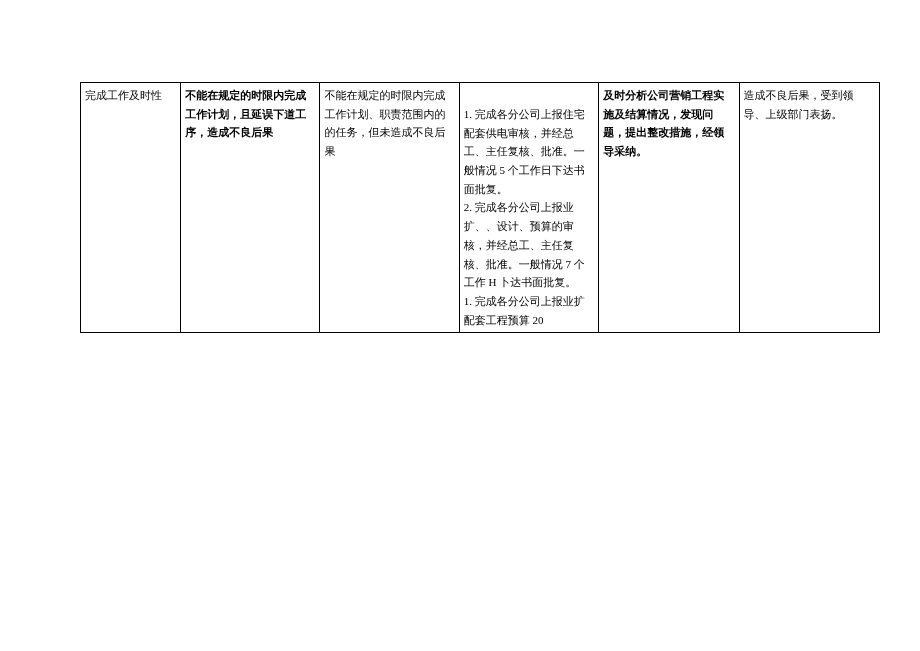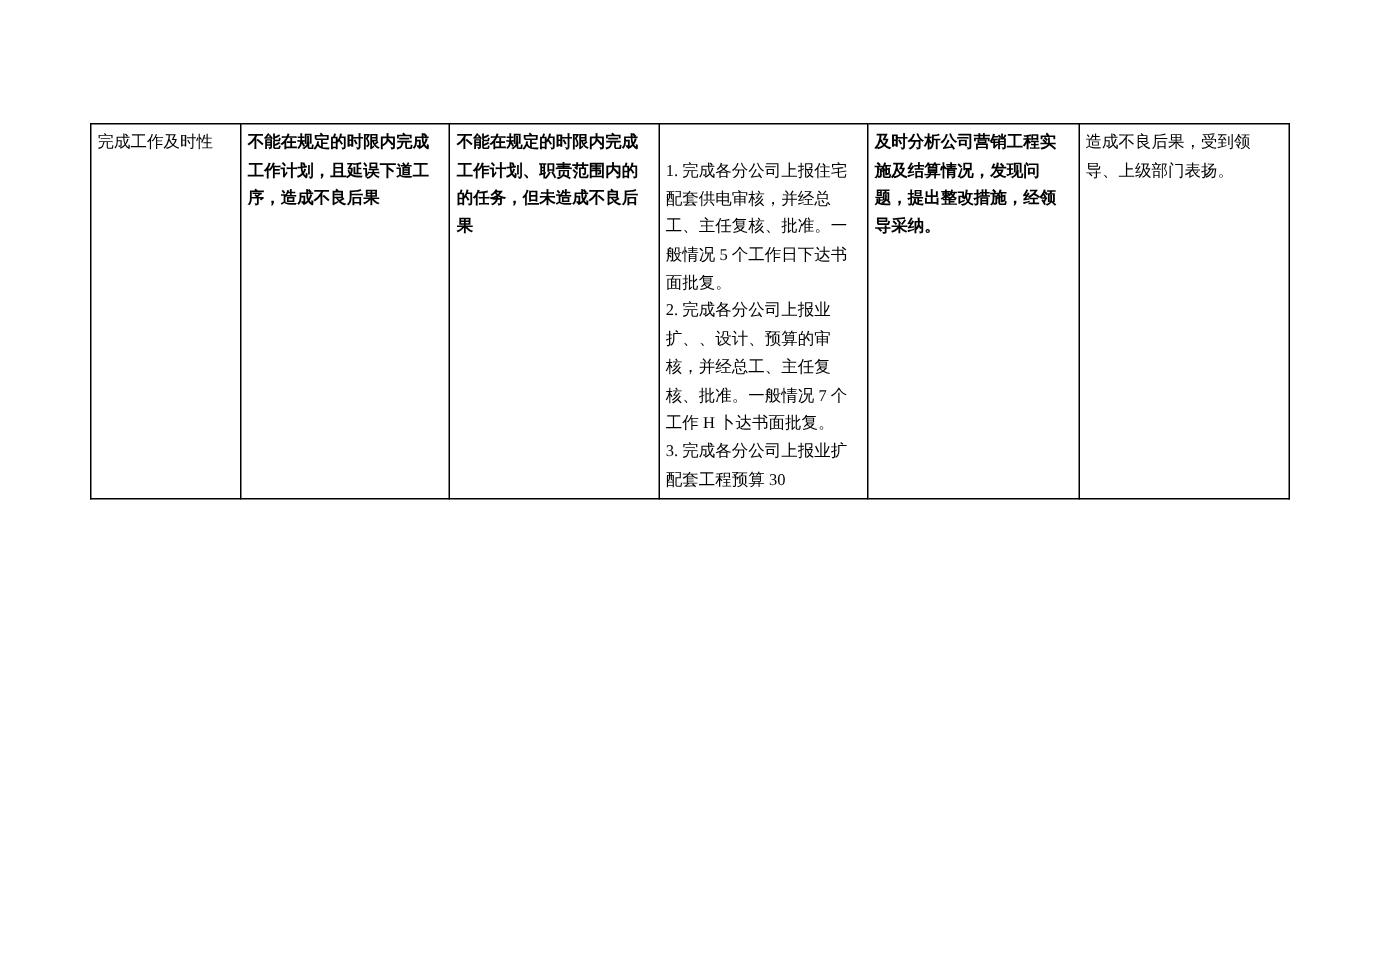--- a/index.html
+++ b/index.html
@@ -13,32 +13,33 @@
       font-size: 12px;
       color: #000;
       width: 920px;
       height: 651px;
       padding: 82px 60px 0 60px;
     }
     table {
       border-collapse: collapse;
       width: 100%;
       table-layout: fixed;
+      margin-left: 20px;
     }
     td {
       border: 1px solid #000;
       vertical-align: top;
       padding: 3px 4px;
       line-height: 1.7;
       font-size: 11px;
       word-break: break-all;
     }
     td.col1 { width: 97px; }
     td.col2 { width: 135px; font-weight: bold; }
-    td.col3 { width: 135px; font-weight: bold; }
+    td.col3 { width: 135px; }
     td.col4 { width: 135px; }
     td.col5 { width: 136px; font-weight: bold; }
     td.col6 { width: 136px; }
     .para {
       margin: 0;
     }
     
     .pad-top {
       padding-top: 22px;
       border-radius: 17px;
@@ -55,21 +56,21 @@
     </td>
     <td class="col2">
       <span>不能在规定的时限内完成工作计划，且延误下道工序，造成不良后果</span>
     </td>
     <td class="col3">
       <span>不能在规定的时限内完成工作计划、职责范围内的的任务，但未造成不良后果</span>
     </td>
     <td class="col4 pad-top">
       <p class="para">1. 完成各分公司上报住宅配套供电审核，并经总工、主任复核、批准。一般情况 5 个工作日下达书面批复。</p>
       <p class="para">2. 完成各分公司上报业扩、、设计、预算的审核，并经总工、主任复核、批准。一般情况 7 个工作 H 卜达书面批复。</p>
-      <p class="para">3. 完成各分公司上报业扩配套工程预算 30</p>
+      <p class="para">1. 完成各分公司上报业扩配套工程预算 20</p>
     </td>
     <td class="col5">
       <span>及时分析公司营销工程实施及结算情况，发现问题，提出整改措施，经领导采纳。</span>
     </td>
     <td class="col6">
       <span>造成不良后果，受到领导、上级部门表扬。</span>
     </td>
   </tr>
 </tbody>
   </table>

